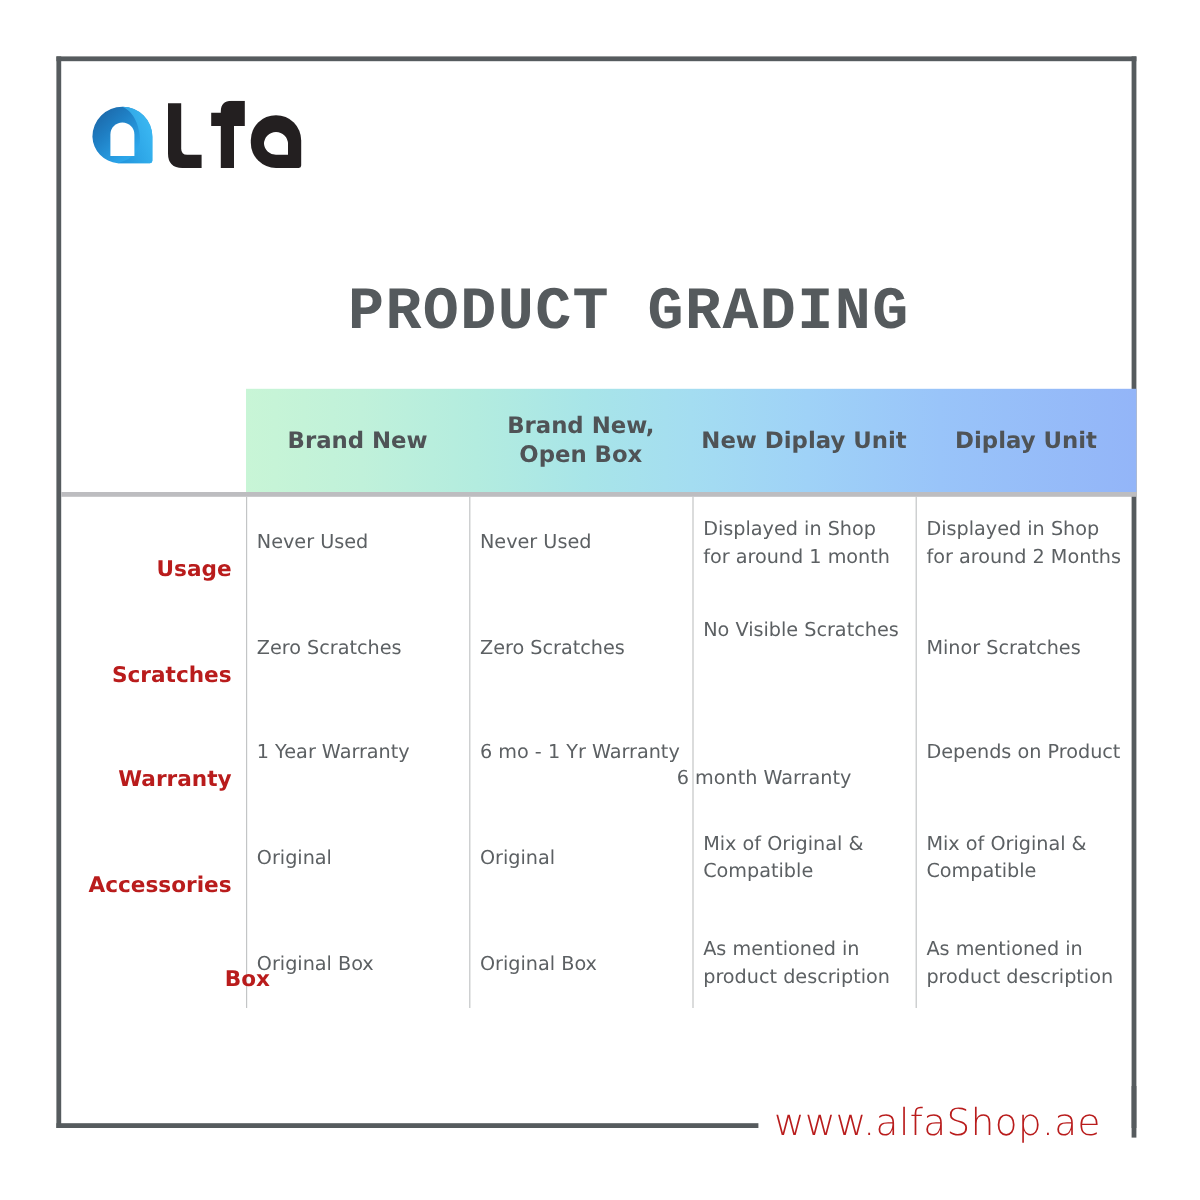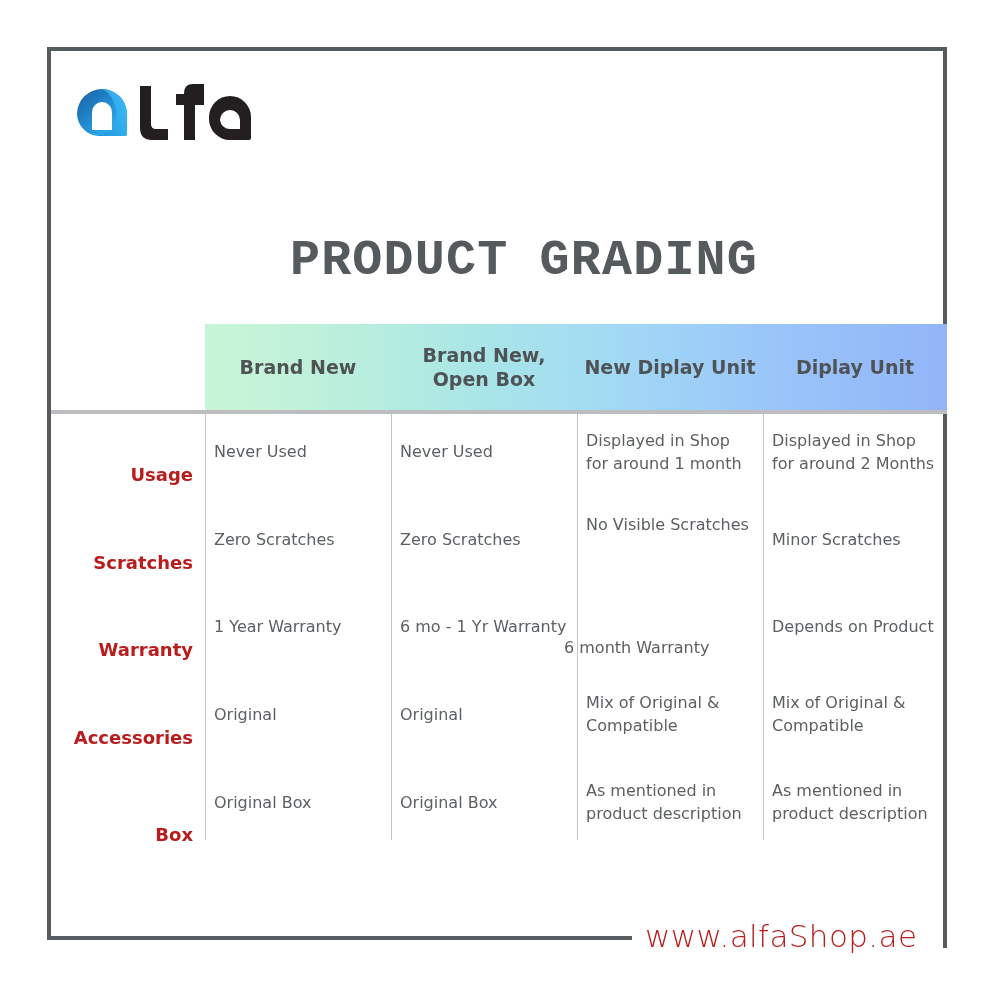--- a/index.html
+++ b/index.html
@@ -257,21 +257,21 @@
   <div class="cell" style="left:349px; top:291px; width:184px;">6 mo - 1 Yr Warranty</div>
   <div class="cell" style="left:513px; top:291px; width:180px;margin-top:21px;">6 month Warranty</div>
   <div class="cell" style="left:721px; top:291px; width:182px;">Depends on Product</div>
 
   <div class="row-label" style="top:383px;">Accessories</div>
   <div class="cell" style="left:163px; top:379px; width:176px;">Original</div>
   <div class="cell" style="left:349px; top:379px; width:176px;">Original</div>
   <div class="cell" style="left:535px; top:367px; width:180px;">Mix of Original &amp;<br>Compatible</div>
   <div class="cell" style="left:721px; top:367px; width:180px;">Mix of Original &amp;<br>Compatible</div>
 
-  <div class="row-label" style="top:480px;">Box</div>
+  <div class="row-label" style="top:462px;padding-left:32px;">Box</div>
   <div class="cell" style="left:163px; top:467px; width:176px;">Original Box</div>
   <div class="cell" style="left:349px; top:467px; width:176px;">Original Box</div>
   <div class="cell" style="left:535px; top:455px; width:180px;">As mentioned in<br>product description</div>
   <div class="cell" style="left:721px; top:455px; width:180px;">As mentioned in<br>product description</div>
 
 </div>
 
 <div id="site-url">www.alfaShop.ae</div>
 
 </body></html>

